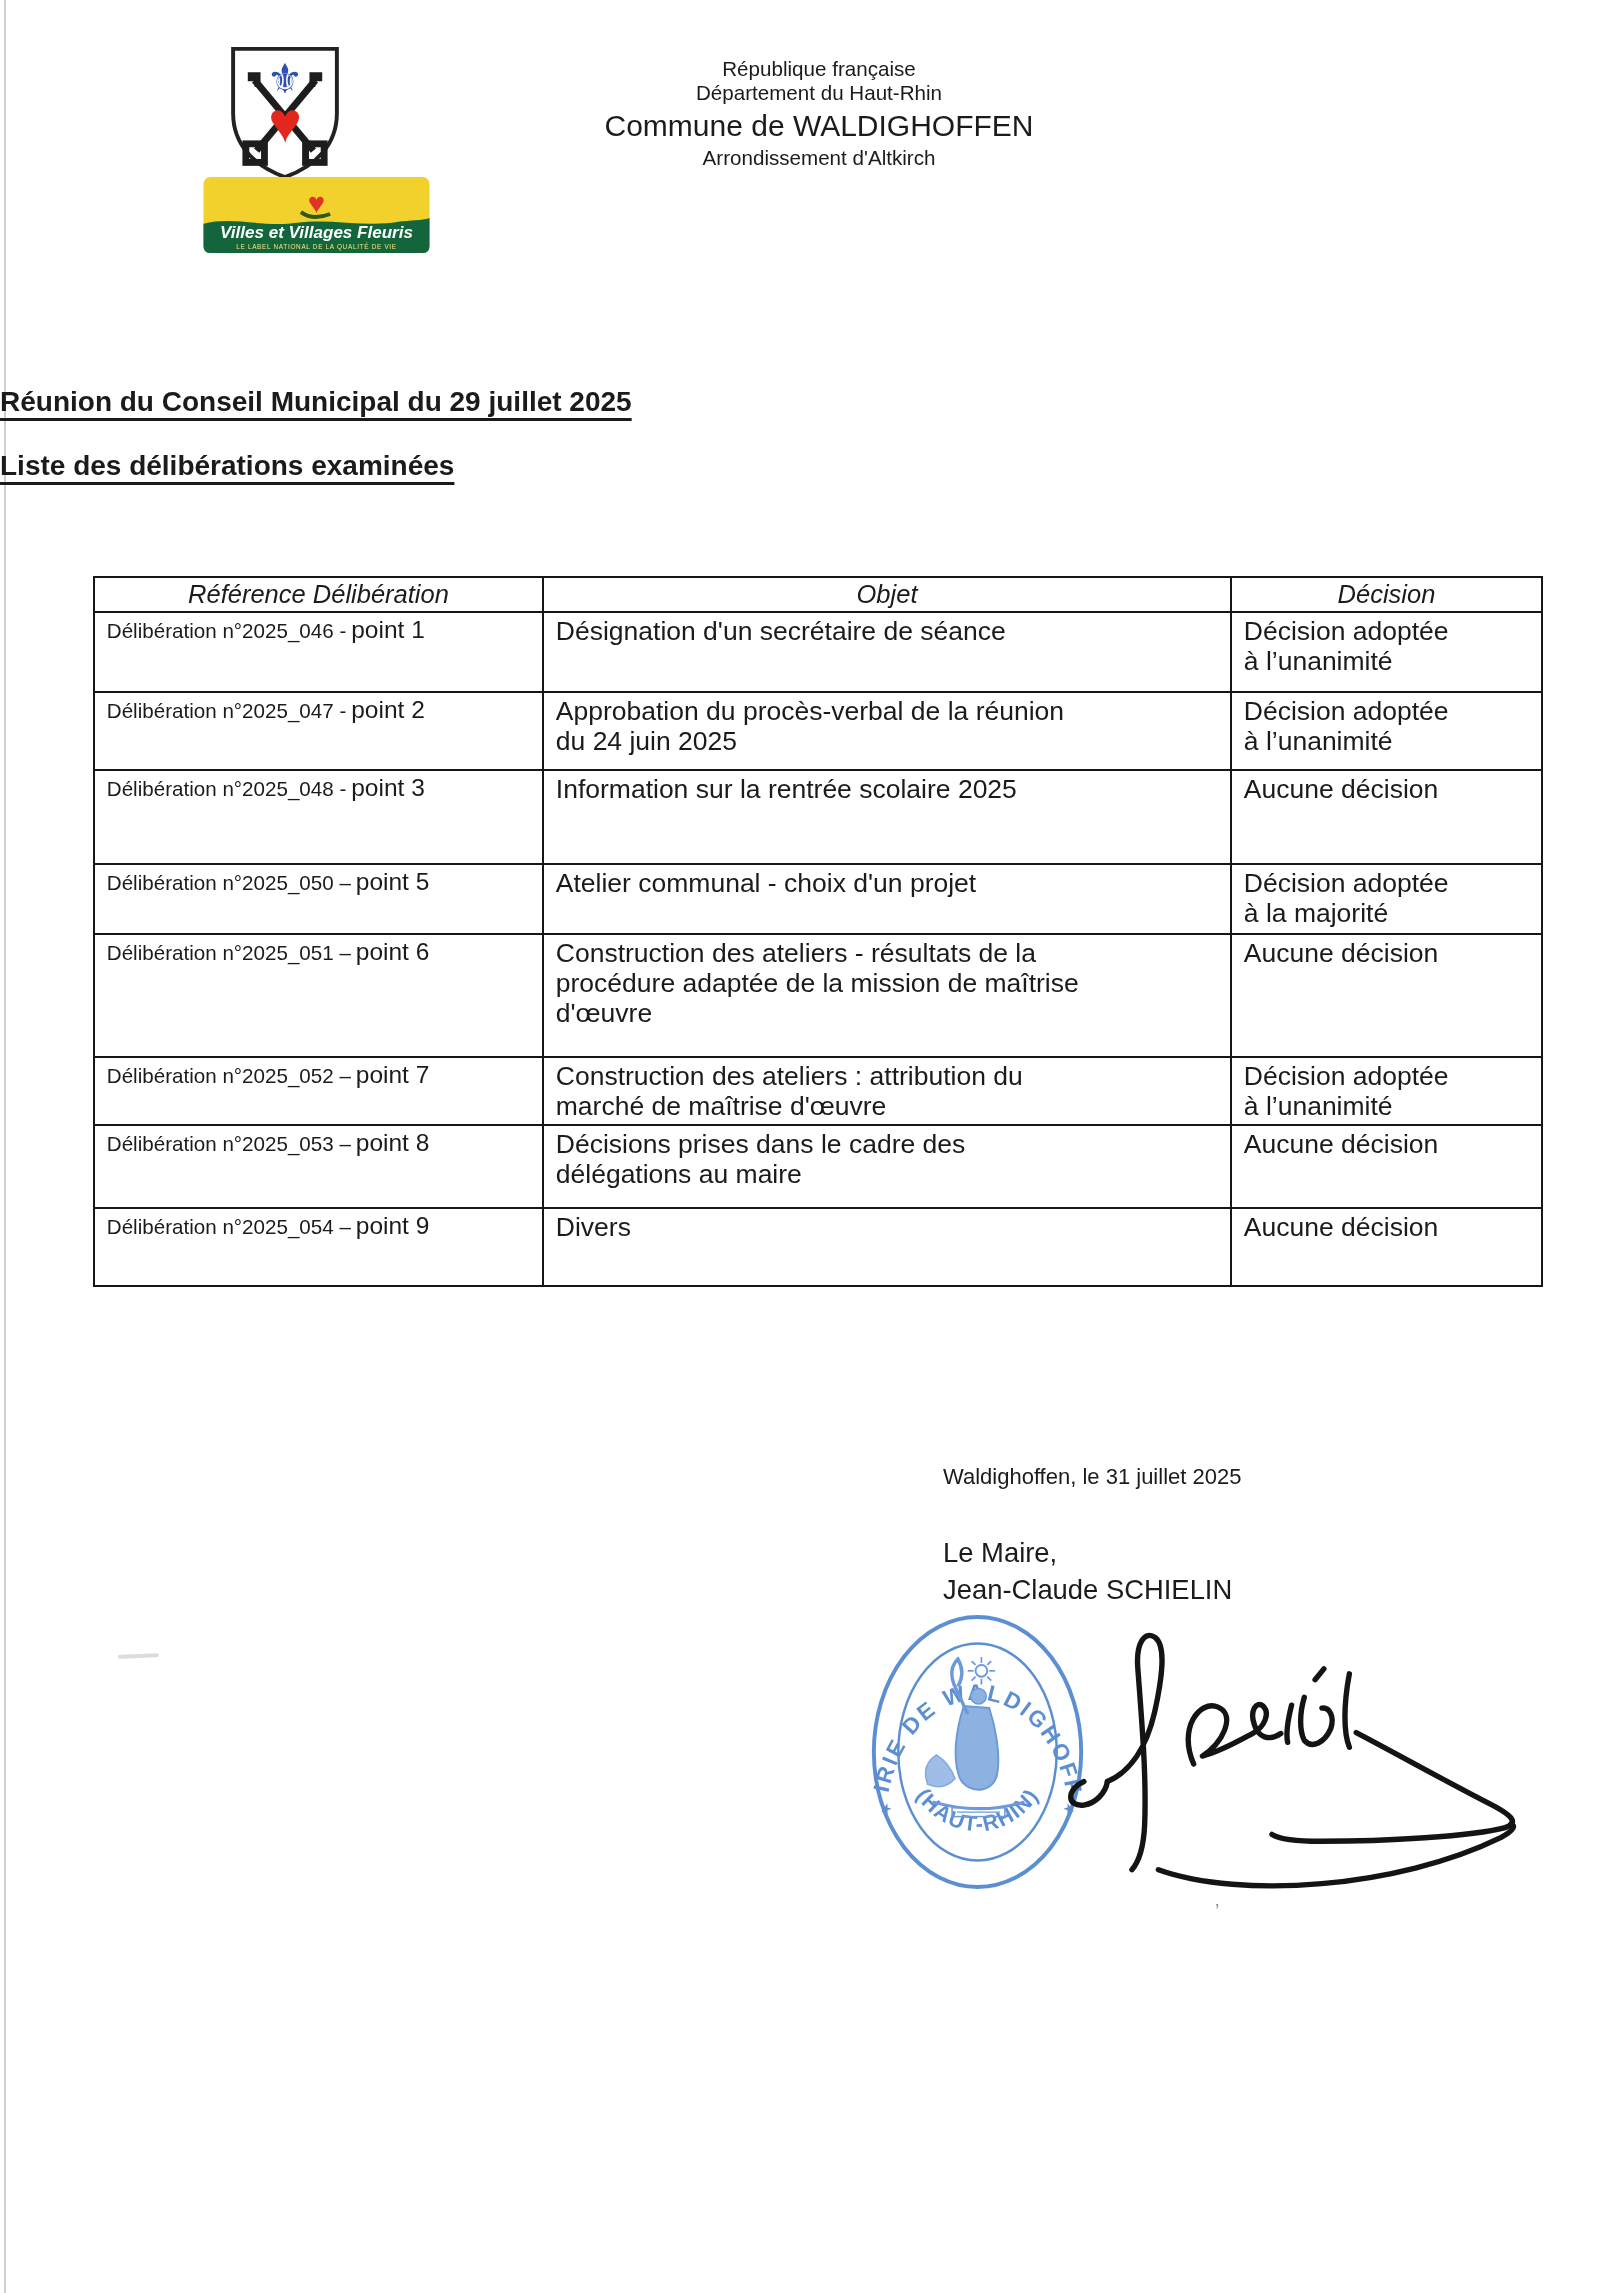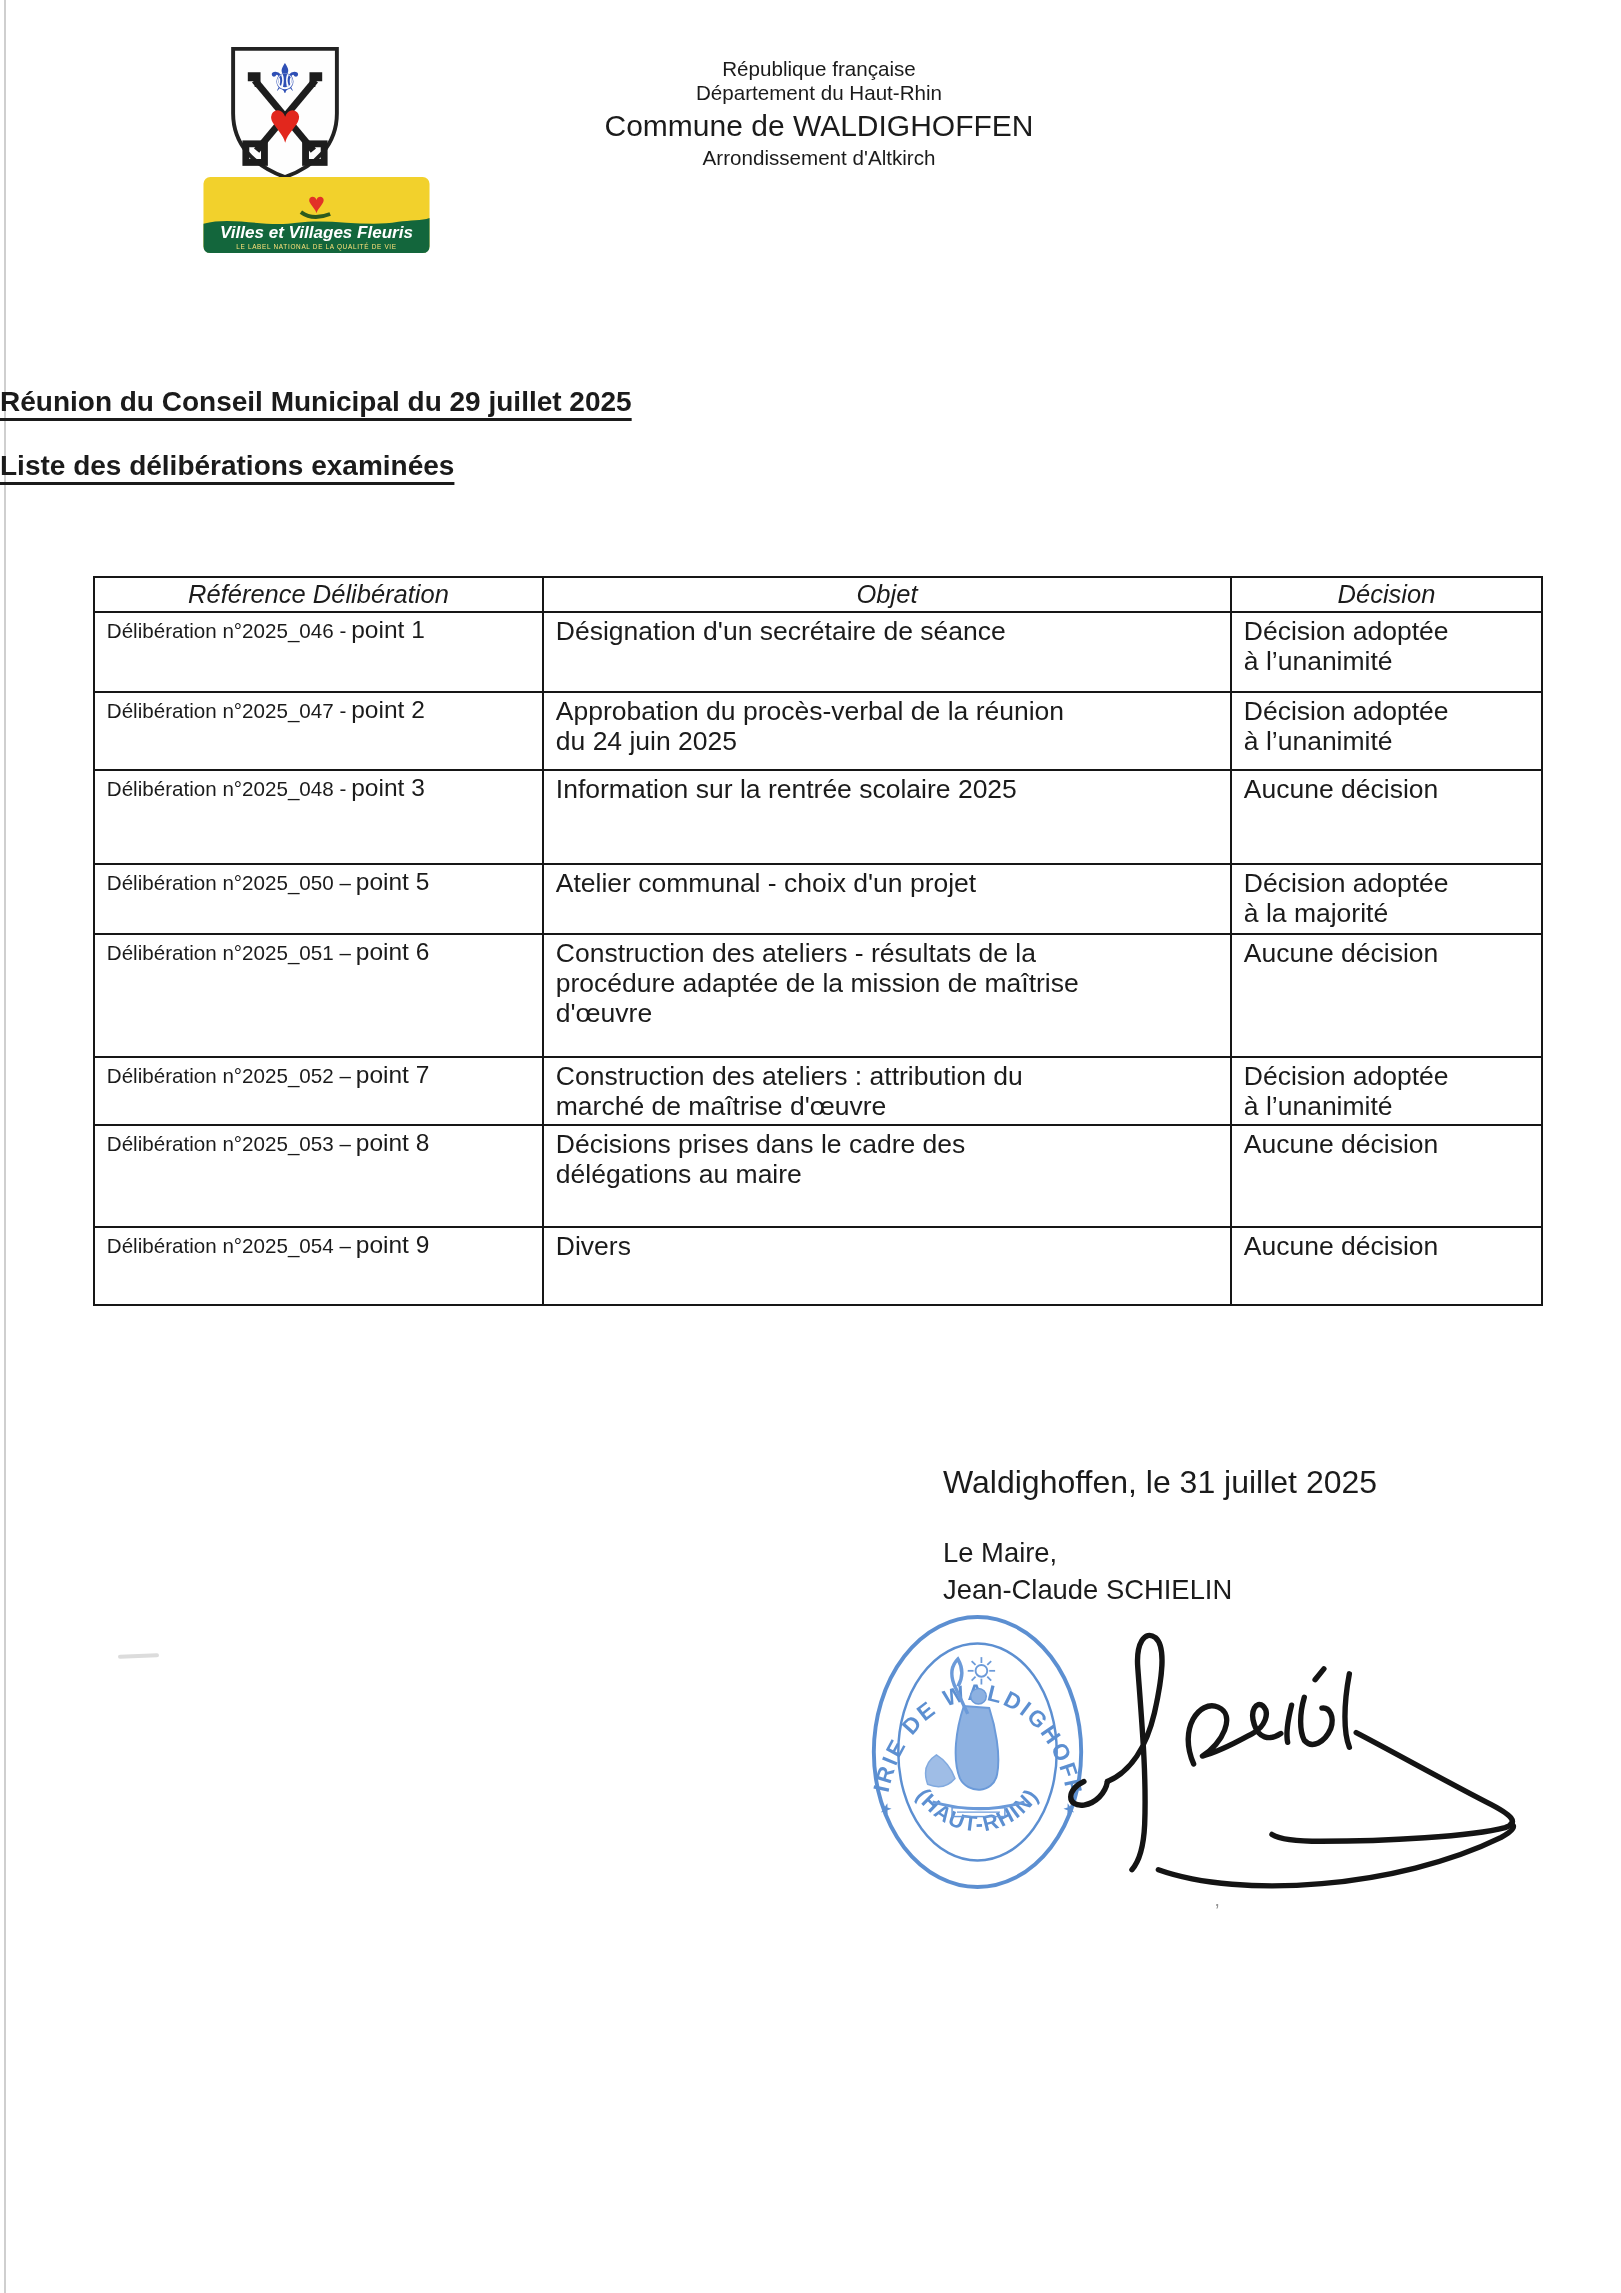--- a/index.html
+++ b/index.html
@@ -41,21 +41,21 @@
     height:29px; padding:2px 3.9px;
   }
   td.ref{font-size:20.6px; white-space:nowrap; padding-top:6.9px;}
   td.ref .point{font-size:24.5px; margin-left:4.9px;}
   td.objet{font-size:26.5px; line-height:30px;}
   td.objet .inner{max-width:536px;}
   td.dec{font-size:26.5px; line-height:30px;}
   td.dec .inner{max-width:216px;}
 
   
-  .place-date{position:absolute; left:943px; top:1464px; font-size:32px;}
+  .place-date{position:absolute; left:943px; top:1464px; font-size:22px;}
   .signer-title{position:absolute; left:943px; top:1537px; font-size:27.4px;}
   .signer-name{position:absolute; left:943px; top:1574px; font-size:27.4px;}
   .stamp{position:absolute; left:866px; top:1610px;}
   .signature{position:absolute; left:1062px; top:1617px;}
 
   .artifact-dash{position:absolute; left:118px; top:1654px; width:41px; height:3.9px;
     background:#dcdcdc; border-radius:2px; transform:rotate(-2deg);}
   .artifact-tick{position:absolute; left:1215px; top:1900px; font-size:19.6px; color:#949494;}
 </style>
 </head>
@@ -158,21 +158,21 @@
     </tr>
     <tr style="height:65px;">
       <td class="ref"><span>Délibération n°2025_052 –</span><span class="point">point 7</span></td>
       <td class="objet">
             <div class="inner">Construction des ateliers : attribution du marché de maîtrise d'œuvre</div>
           </td>
       <td class="dec">
             <div class="inner">Décision adoptée à l’unanimité</div>
           </td>
     </tr>
-    <tr style="height:102px;border-radius:16px;">
+    <tr style="height:83px;border-radius:16px;">
       <td class="ref"><span>Délibération n°2025_053 –</span><span class="point">point 8</span></td>
       <td class="objet">
             <div class="inner">Décisions prises dans le cadre des délégations au maire</div>
           </td>
       <td class="dec">
             <div class="inner">Aucune décision</div>
           </td>
     </tr>
     <tr style="height:78px;">
       <td class="ref"><span>Délibération n°2025_054 –</span><span class="point">point 9</span></td>

